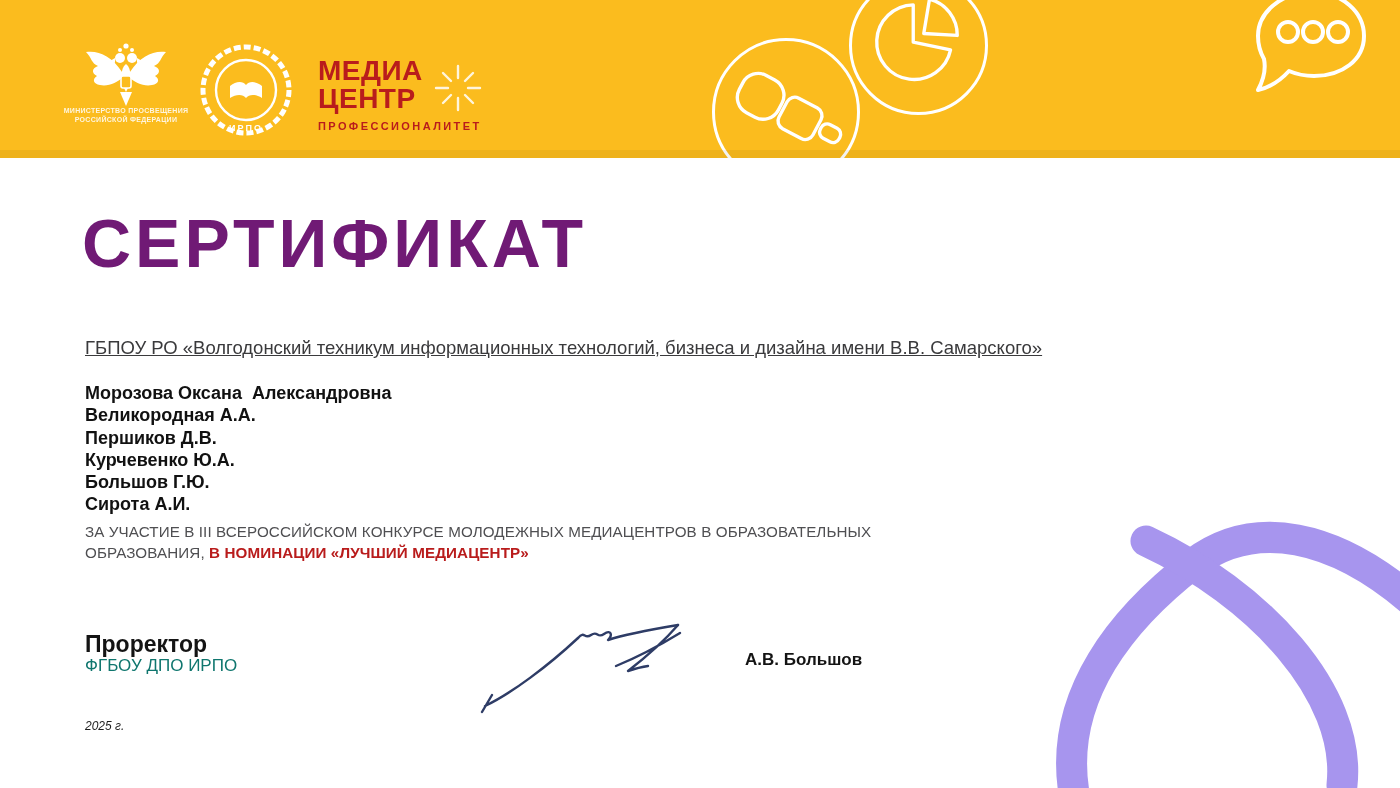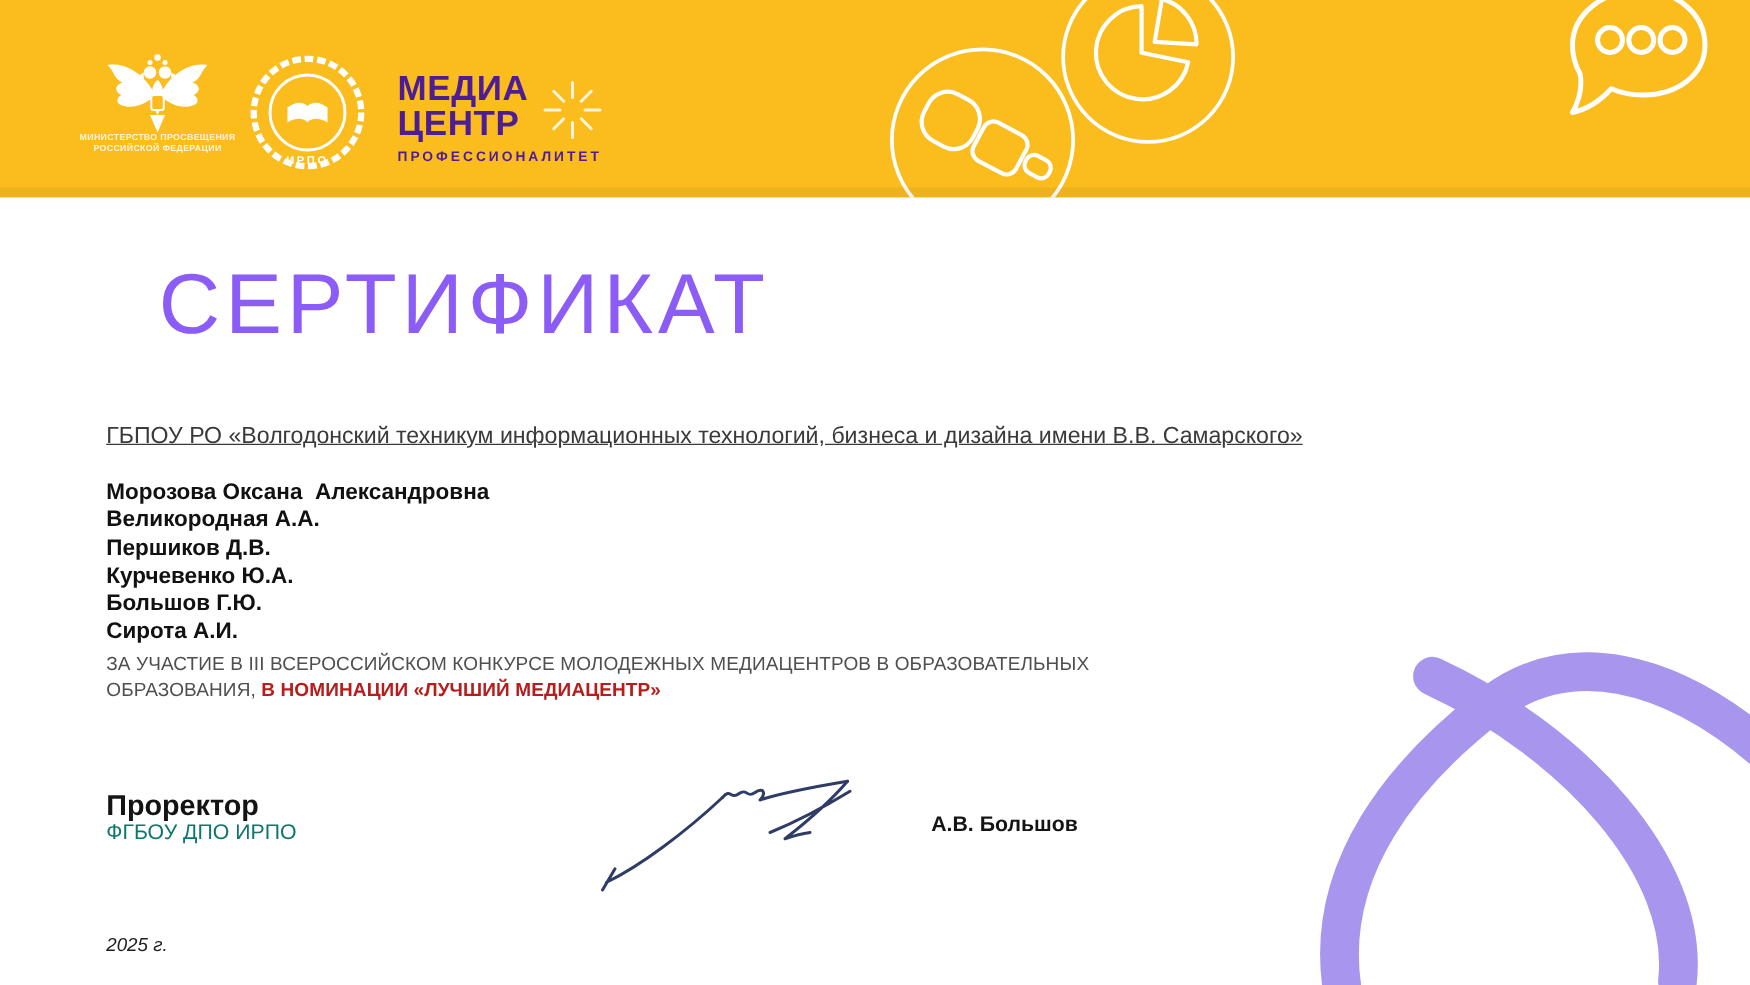--- a/index.html
+++ b/index.html
@@ -15,41 +15,41 @@
   .mic-circle{left:712px;top:38px;width:148px;height:148px;}
   .pie-circle{left:849px;top:-24px;width:139px;height:139px;}
   .icon-svg{position:absolute;}
   
   .eagle{position:absolute;left:78px;top:38px;}
   .ministry-caption{
     position:absolute;left:60px;top:106px;width:132px;text-align:center;
     font-size:7px;line-height:9px;letter-spacing:.3px;color:rgba(255,255,255,.85);font-weight:bold;
   }
   .irpo{position:absolute;left:198px;top:42px;}
-  .brand{position:absolute;left:318px;top:57px;color:#4c1d95;}
+  .brand{position:absolute;left:318px;top:57px;color:#b91c1c;}
   .brand-title{font-size:28px;line-height:28px;font-weight:800;letter-spacing:.5px;}
   .brand-sub{margin-top:7px;font-size:11px;font-weight:bold;letter-spacing:2.4px;}
   
   .title{
     position:absolute;left:82px;top:204px;
-    font-size:68px;font-weight:400;letter-spacing:4px;color:#8b5cf6;margin-left:45px;
+    font-size:68px;font-weight:700;letter-spacing:4px;color:#701a75;
   }
   .issued-to{position:absolute;left:85px;top:310px;font-size:18px;font-weight:bold;color:#141414;letter-spacing:.2px;}
   .institution{position:absolute;left:85px;top:337px;font-size:18.5px;color:#3A3A3C;text-decoration:underline;}
   .members{position:absolute;left:85px;top:382px;color:#111;}
   .member{font-size:18px;font-weight:bold;line-height:22.3px;white-space:pre;}
   .reason{position:absolute;left:85px;top:522px;width:960px;color:#4F4F52;}
   .reason-line{font-size:15.2px;line-height:20.6px;letter-spacing:.1px;}
   .accent{color:#b91c1c;font-weight:bold;}
   
   .position1{position:absolute;left:85px;top:631px;font-size:23px;font-weight:bold;color:#141414;}
   .position2{position:absolute;left:85px;top:656px;font-size:17px;color:#0f766e;}
   .signature{position:absolute;left:478px;top:620px;}
   .signer{position:absolute;left:745px;top:650px;font-size:17px;font-weight:bold;color:#141414;}
-  .year{position:absolute;left:85px;top:748px;font-size:15px;font-style:italic;color:#1d1d1d;}
+  .year{position:absolute;left:85px;top:719px;font-size:12px;font-style:italic;color:#1d1d1d;}
   
   .squiggle{position:absolute;left:1040px;top:515px;}
 </style>
 </head>
 <body>
 
 <div class="stage">
 
   <div class="band">
 

